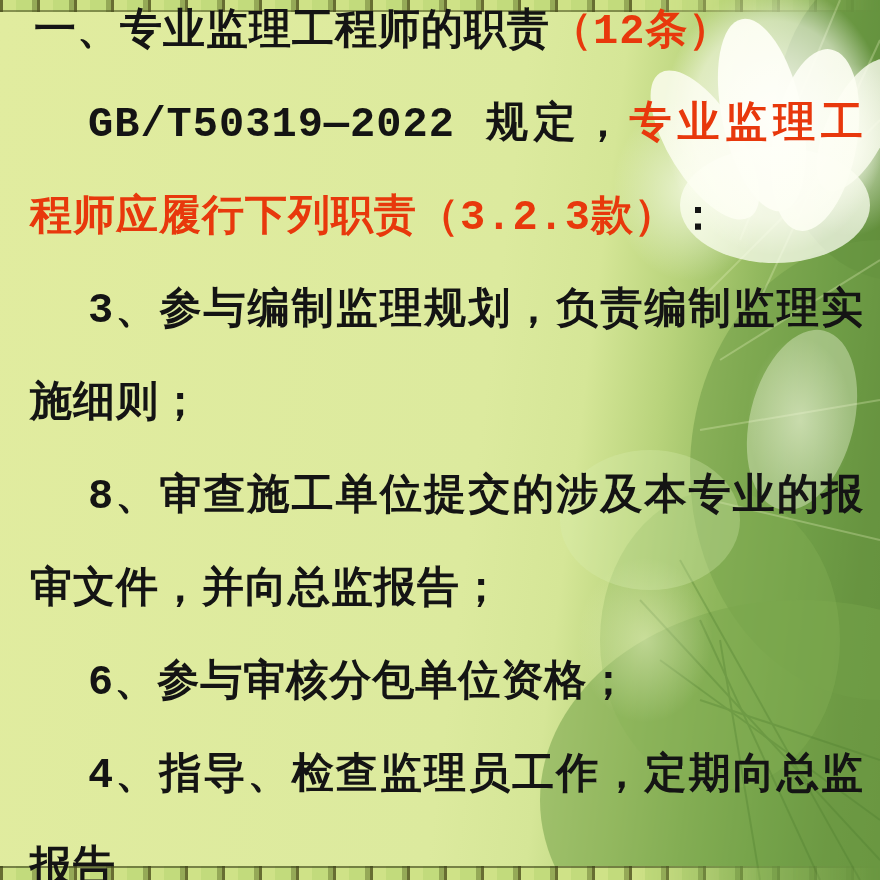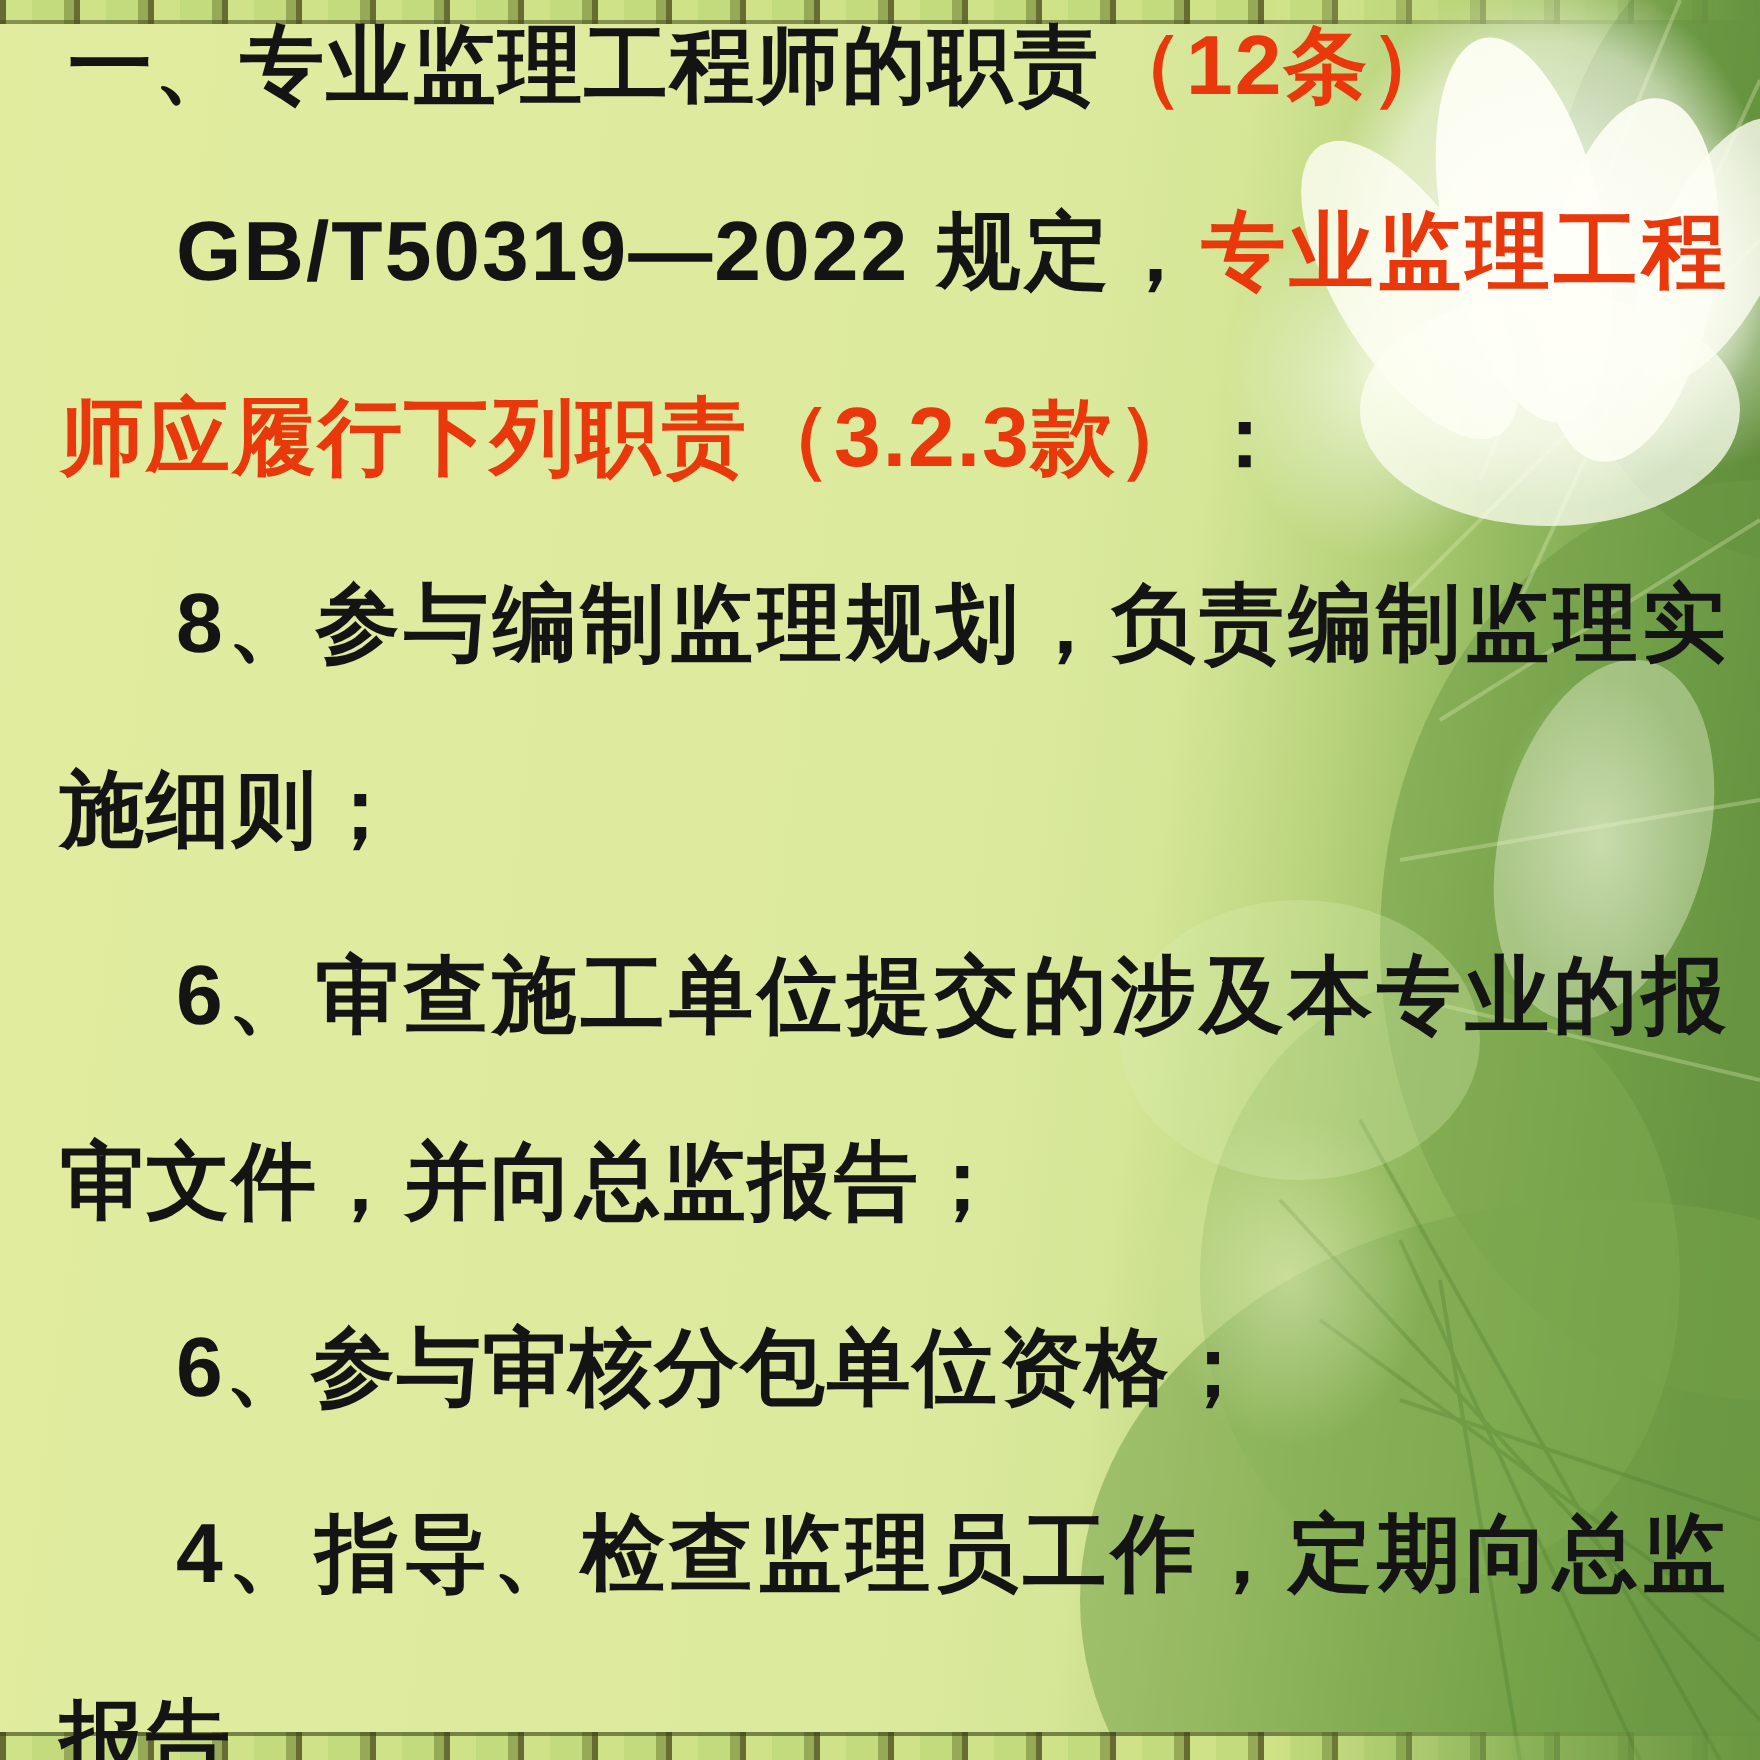--- a/index.html
+++ b/index.html
@@ -1,20 +1,20 @@
 <!DOCTYPE html>
 <html><head>
 <meta charset="utf-8">
 <style>
   html,body{margin:0;padding:0;background:#222;}
   .slide{
     position:relative;
     width:880px;height:880px;
     overflow:hidden;
-    font-family:Liberation Sans, sans-serif;
+    font-family:Liberation Mono, monospace;
     font-weight:bold;
   }
   
   .bg{
     position:absolute;inset:0;
     background:linear-gradient(97deg,
       #e1ec9f 0%, #dcea9e 54%, #d5e697 64%,
       #b8d37b 72%, #93b95f 80%, #74a24a 88%,
       #648f3d 94%, #5d8a38 100%);
   }
@@ -107,19 +107,19 @@
   <div class="flower-glow"></div>
 
   <div class="strip strip-top"></div>
   <div class="strip strip-bottom"></div>
 
   <div class="text-layer">
     <p class="title-line"><span>一、专业监理工程师的职责</span><span class="red">（12条）</span></p>
 
     <p class="body-par"><span>GB/T50319—2022 规定，</span><span class="red">专业监理工程师应履行下列职责（3.2.3款）</span><span>：</span></p>
 
-    <p class="body-par">8、参与编制监理规划，负责编制监理实施细则；</p>
-    <p class="body-par">6、审查施工单位提交的涉及本专业的报审文件，并向总监报告；</p>
+    <p class="body-par">3、参与编制监理规划，负责编制监理实施细则；</p>
+    <p class="body-par">8、审查施工单位提交的涉及本专业的报审文件，并向总监报告；</p>
     <p class="body-par">6、参与审核分包单位资格；</p>
     <p class="body-par">4、指导、检查监理员工作，定期向总监报告</p>
   </div>
 
 </div>
 
 </body></html>

